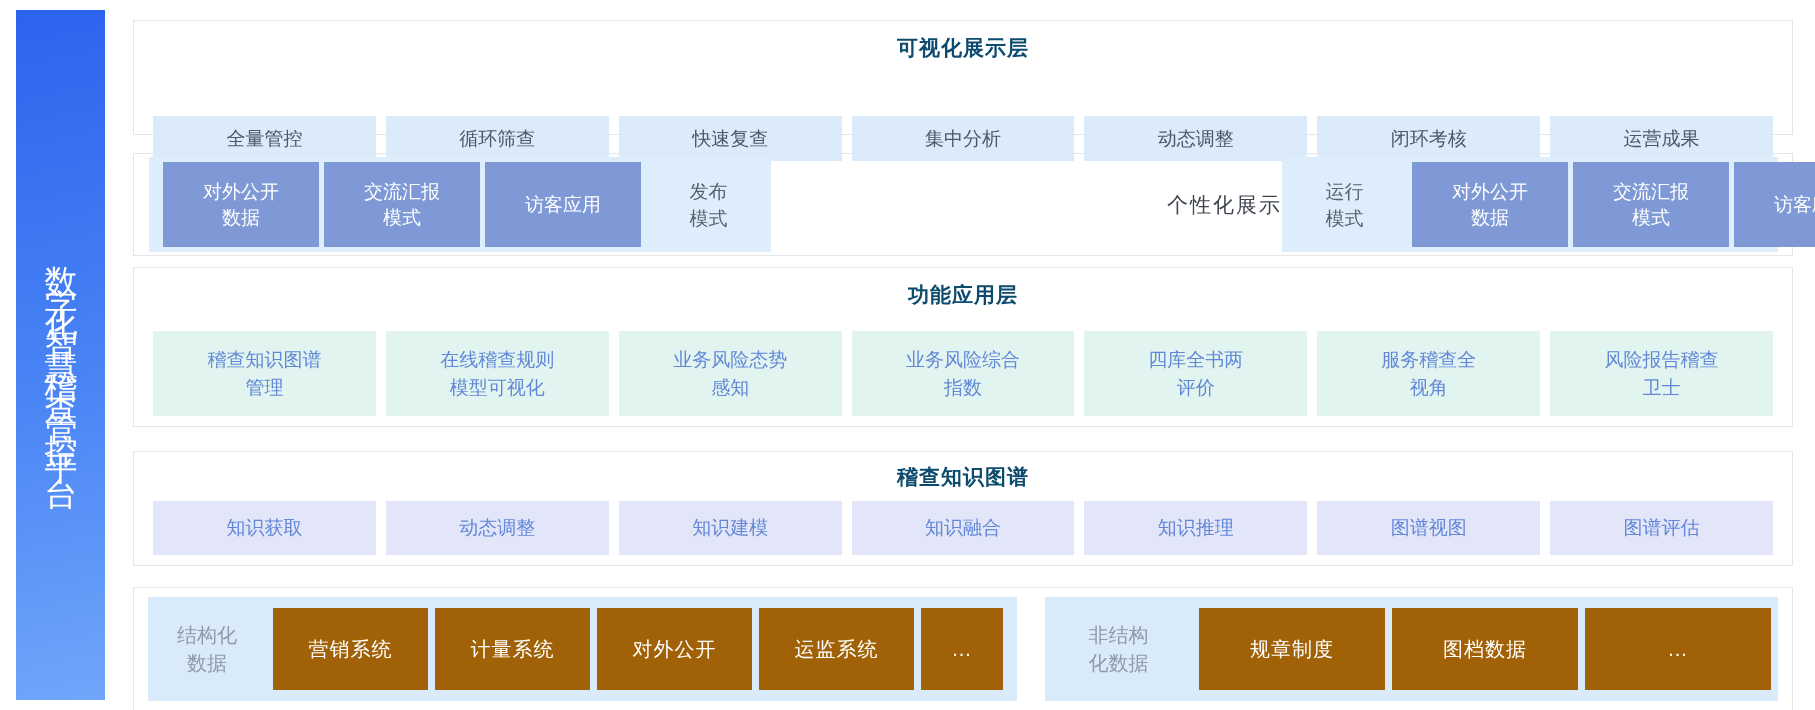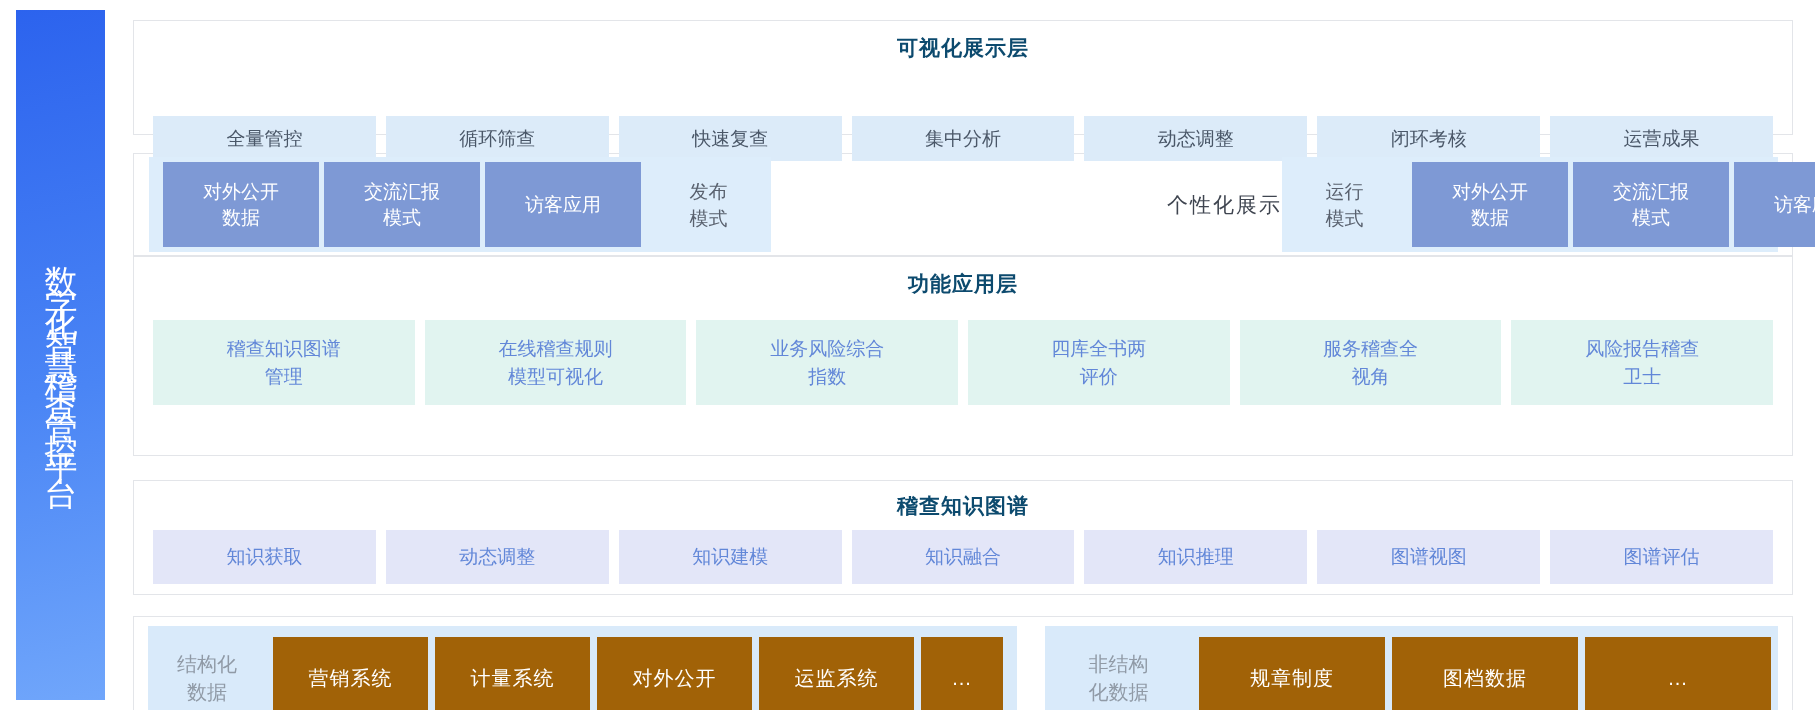--- a/index.html
+++ b/index.html
@@ -39,21 +39,21 @@
   .mode-group.right { width:496px; margin-right:14px; }
   .mode-box {
     width:156px; height:85px; background:#7e99d5; color:#ffffff; font-size:19px;
     display:flex; flex-direction:column; align-items:center; justify-content:center;
     line-height:26px; text-align:center; flex:none;
   }
   .mode-label { color:#59616e; font-size:19px; line-height:27px; text-align:center; width:125px; flex:none; }
   .center-label { flex:1; text-align:right; font-size:21px; color:#3f4550; letter-spacing:2px; }
 
   
-  .layer3 { height:200px; padding-top:13px; }
+  .layer3 { margin-top:11px; height:160px; padding-top:13px; }
   .layer3 .items-row { margin-top:22px; }
 
   
   .layer4 { margin-top:24px; height:115px; padding-top:11px; }
   .layer4 .items-row { margin-top:10px; }
 
   
   .layer5 { margin-top:21px; height:124px; display:flex; align-items:center; gap:28px; padding:0 14px; }
   .source-group { background:#d9eafa; height:104px; display:flex; align-items:center; gap:7px; }
   .source-group.structured   { width:869px; }
@@ -140,20 +140,24 @@
       <div class="items-row">
         <div class="item mint">
           <span>稽查知识图谱</span>
           <span>管理</span>
         </div>
         <div class="item mint">
           <span>在线稽查规则</span>
           <span>模型可视化</span>
         </div>
         <div class="item mint">
+          <span>业务风险态势</span>
+          <span>感知</span>
+        </div>
+        <div class="item mint">
           <span>业务风险综合</span>
           <span>指数</span>
         </div>
         <div class="item mint">
           <span>四库全书两</span>
           <span>评价</span>
         </div>
         <div class="item mint">
           <span>服务稽查全</span>
           <span>视角</span>

